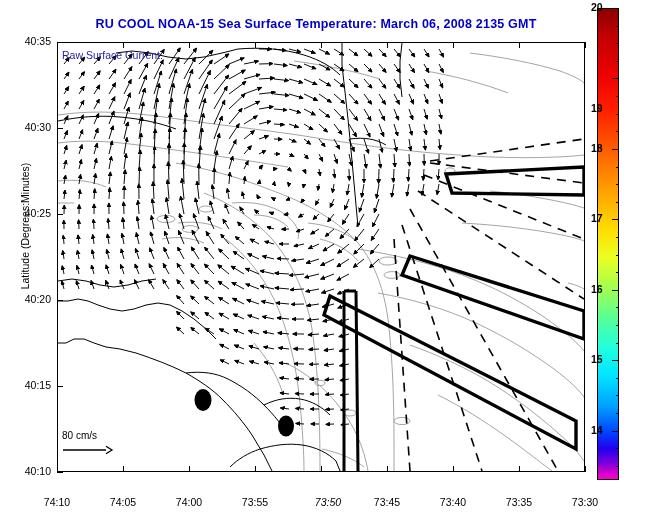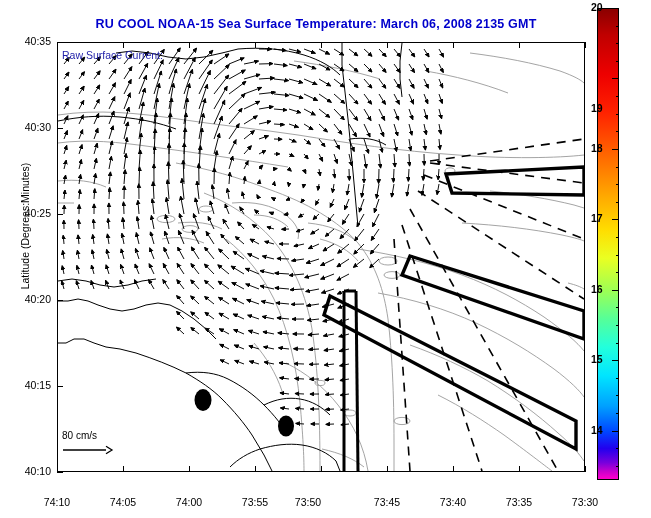--- a/index.html
+++ b/index.html
@@ -720,21 +720,21 @@
     <div style="position: absolute; left: 57px; top: 42px; width: 1px; height: 6px; background: rgb(0, 0, 0);"></div>
     <div class="xtlabel" style="left: 101px;">74:05</div>
     <div style="position: absolute; left: 123px; top: 466px; width: 1px; height: 6px; background: rgb(0, 0, 0);"></div>
     <div style="position: absolute; left: 123px; top: 42px; width: 1px; height: 6px; background: rgb(0, 0, 0);"></div>
     <div class="xtlabel" style="left: 167px;">74:00</div>
     <div style="position: absolute; left: 189px; top: 466px; width: 1px; height: 6px; background: rgb(0, 0, 0);"></div>
     <div style="position: absolute; left: 189px; top: 42px; width: 1px; height: 6px; background: rgb(0, 0, 0);"></div>
     <div class="xtlabel" style="left: 233px;">73:55</div>
     <div style="position: absolute; left: 255px; top: 466px; width: 1px; height: 6px; background: rgb(0, 0, 0);"></div>
     <div style="position: absolute; left: 255px; top: 42px; width: 1px; height: 6px; background: rgb(0, 0, 0);"></div>
-    <div class="xtlabel" style="left: 286px;">73:50</div>
+    <div class="xtlabel" style="left: 306px; font-style: italic;">73:50</div>
     <div style="position: absolute; left: 321px; top: 466px; width: 1px; height: 6px; background: rgb(0, 0, 0);"></div>
     <div style="position: absolute; left: 321px; top: 42px; width: 1px; height: 6px; background: rgb(0, 0, 0);"></div>
     <div class="xtlabel" style="left: 365px;">73:45</div>
     <div style="position: absolute; left: 387px; top: 466px; width: 1px; height: 6px; background: rgb(0, 0, 0);"></div>
     <div style="position: absolute; left: 387px; top: 42px; width: 1px; height: 6px; background: rgb(0, 0, 0);"></div>
     <div class="xtlabel" style="left: 431px;">73:40</div>
     <div style="position: absolute; left: 453px; top: 466px; width: 1px; height: 6px; background: rgb(0, 0, 0);"></div>
     <div style="position: absolute; left: 453px; top: 42px; width: 1px; height: 6px; background: rgb(0, 0, 0);"></div>
     <div class="xtlabel" style="left: 497px;">73:35</div>
     <div style="position: absolute; left: 519px; top: 466px; width: 1px; height: 6px; background: rgb(0, 0, 0);"></div>

